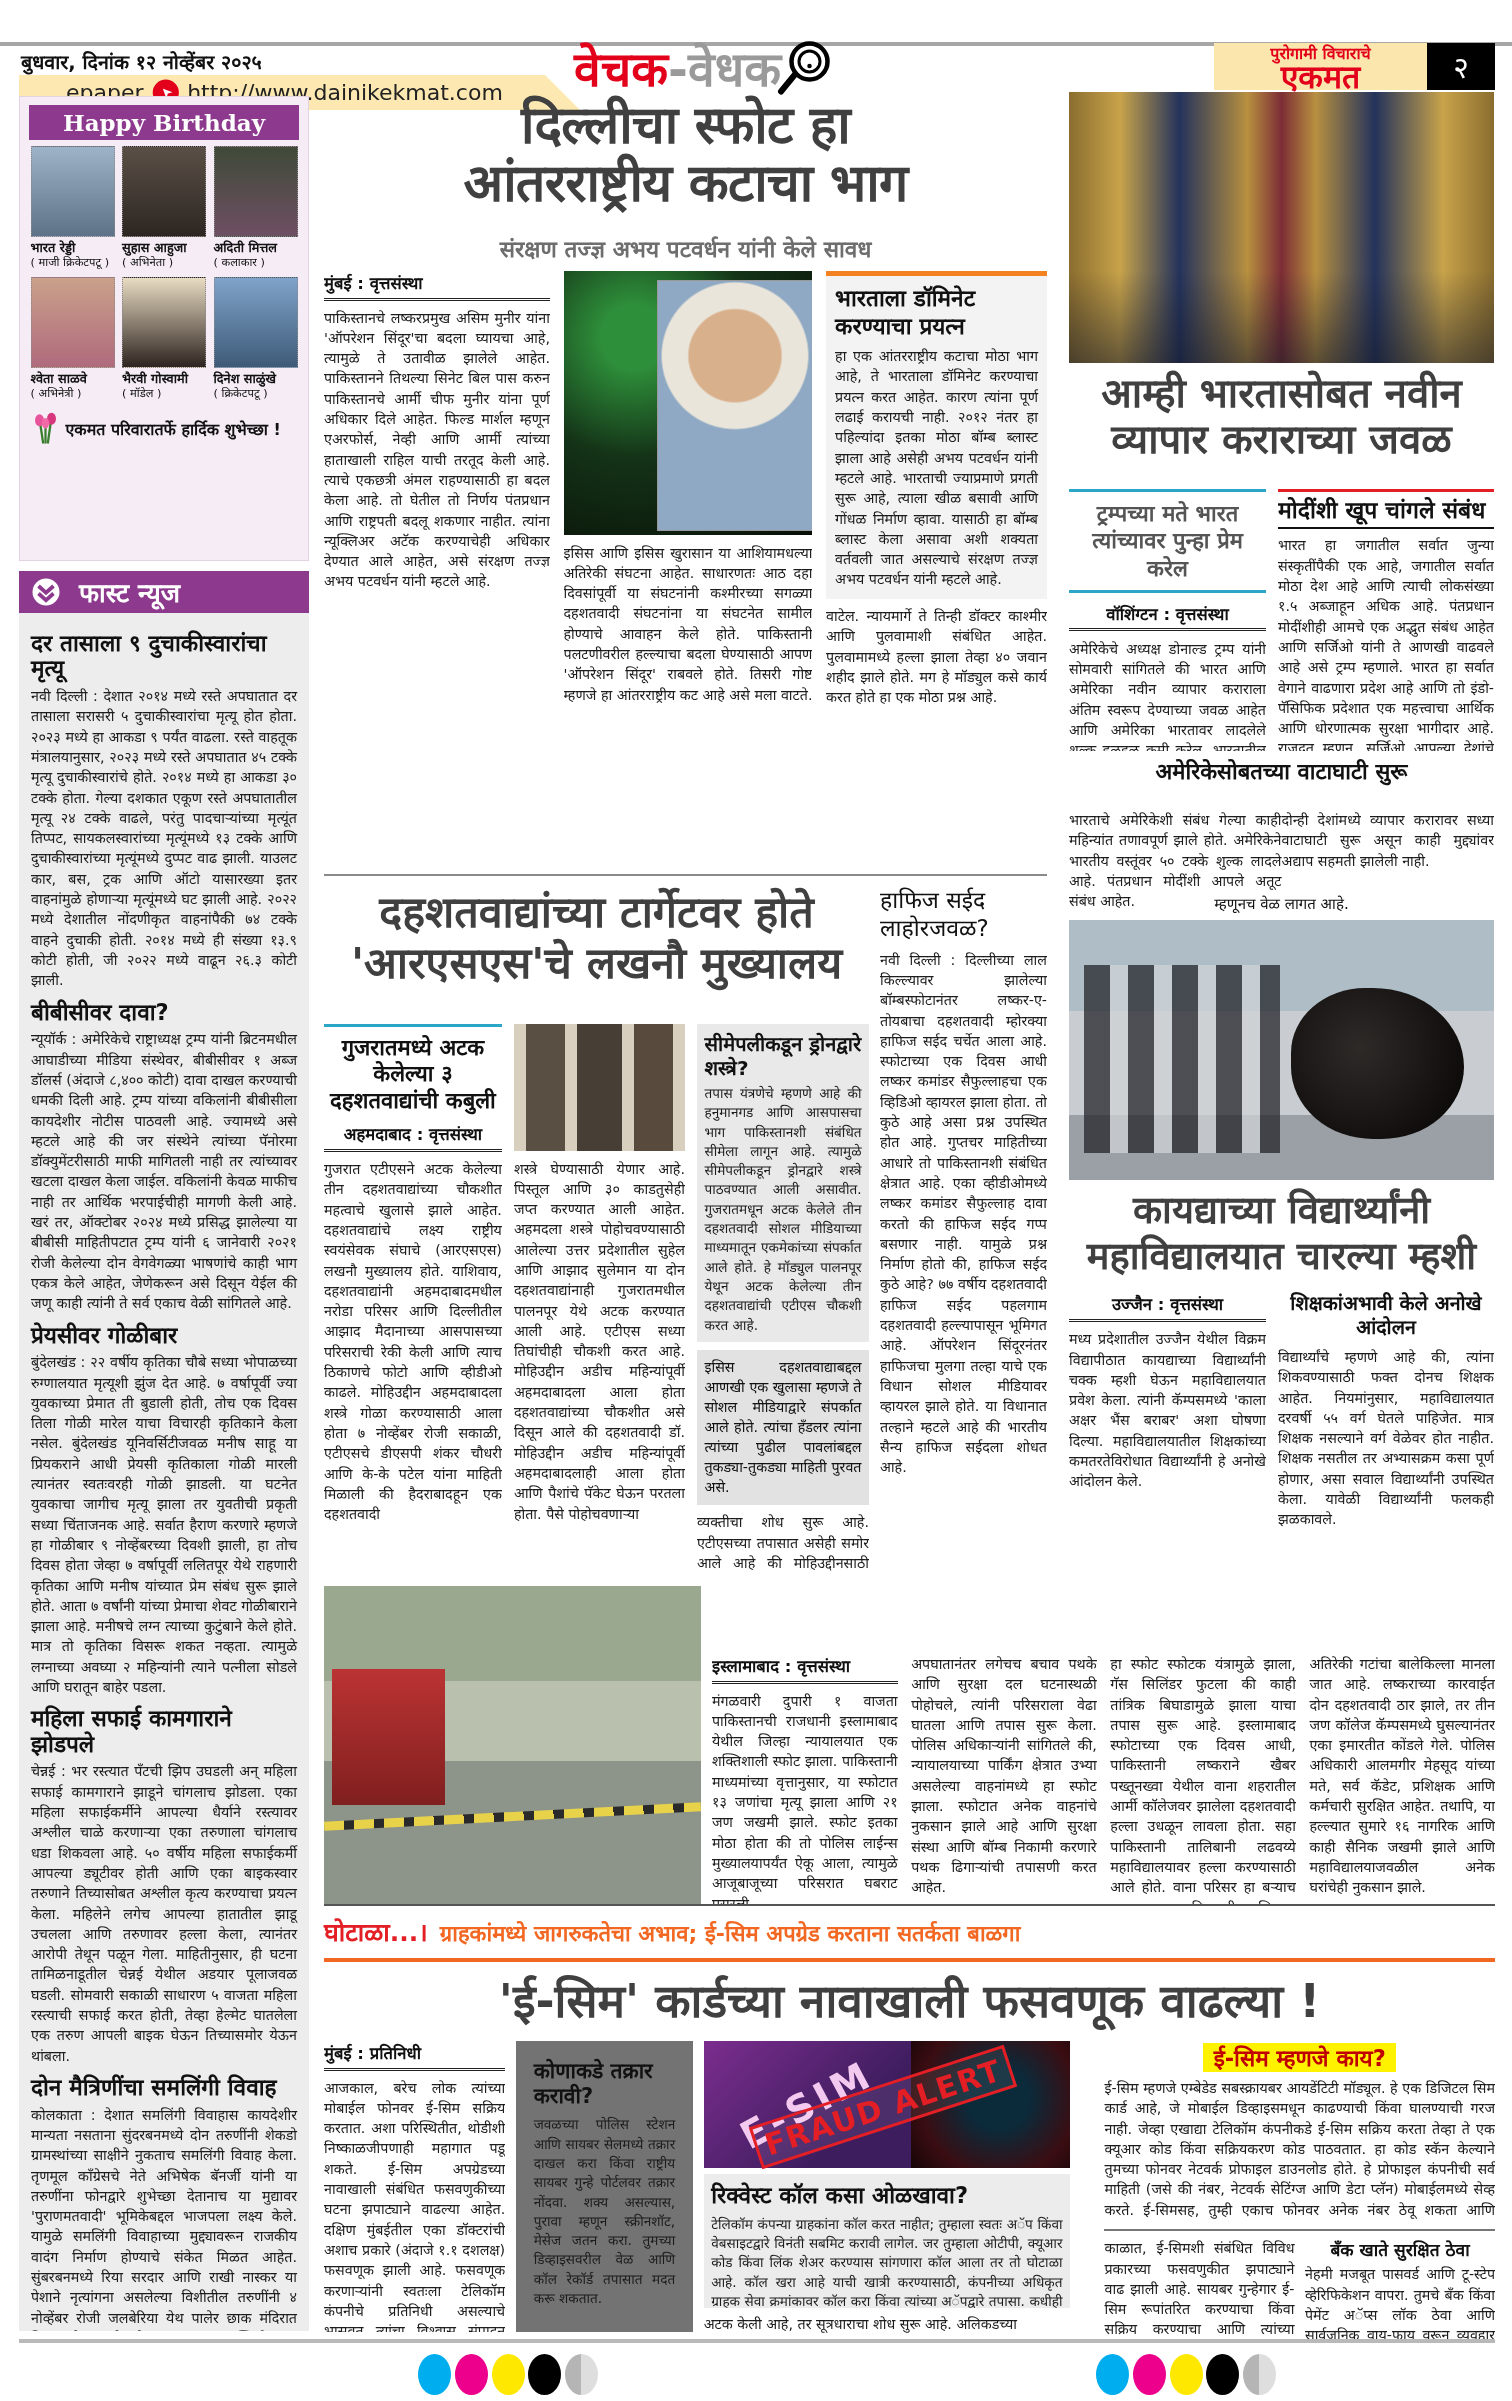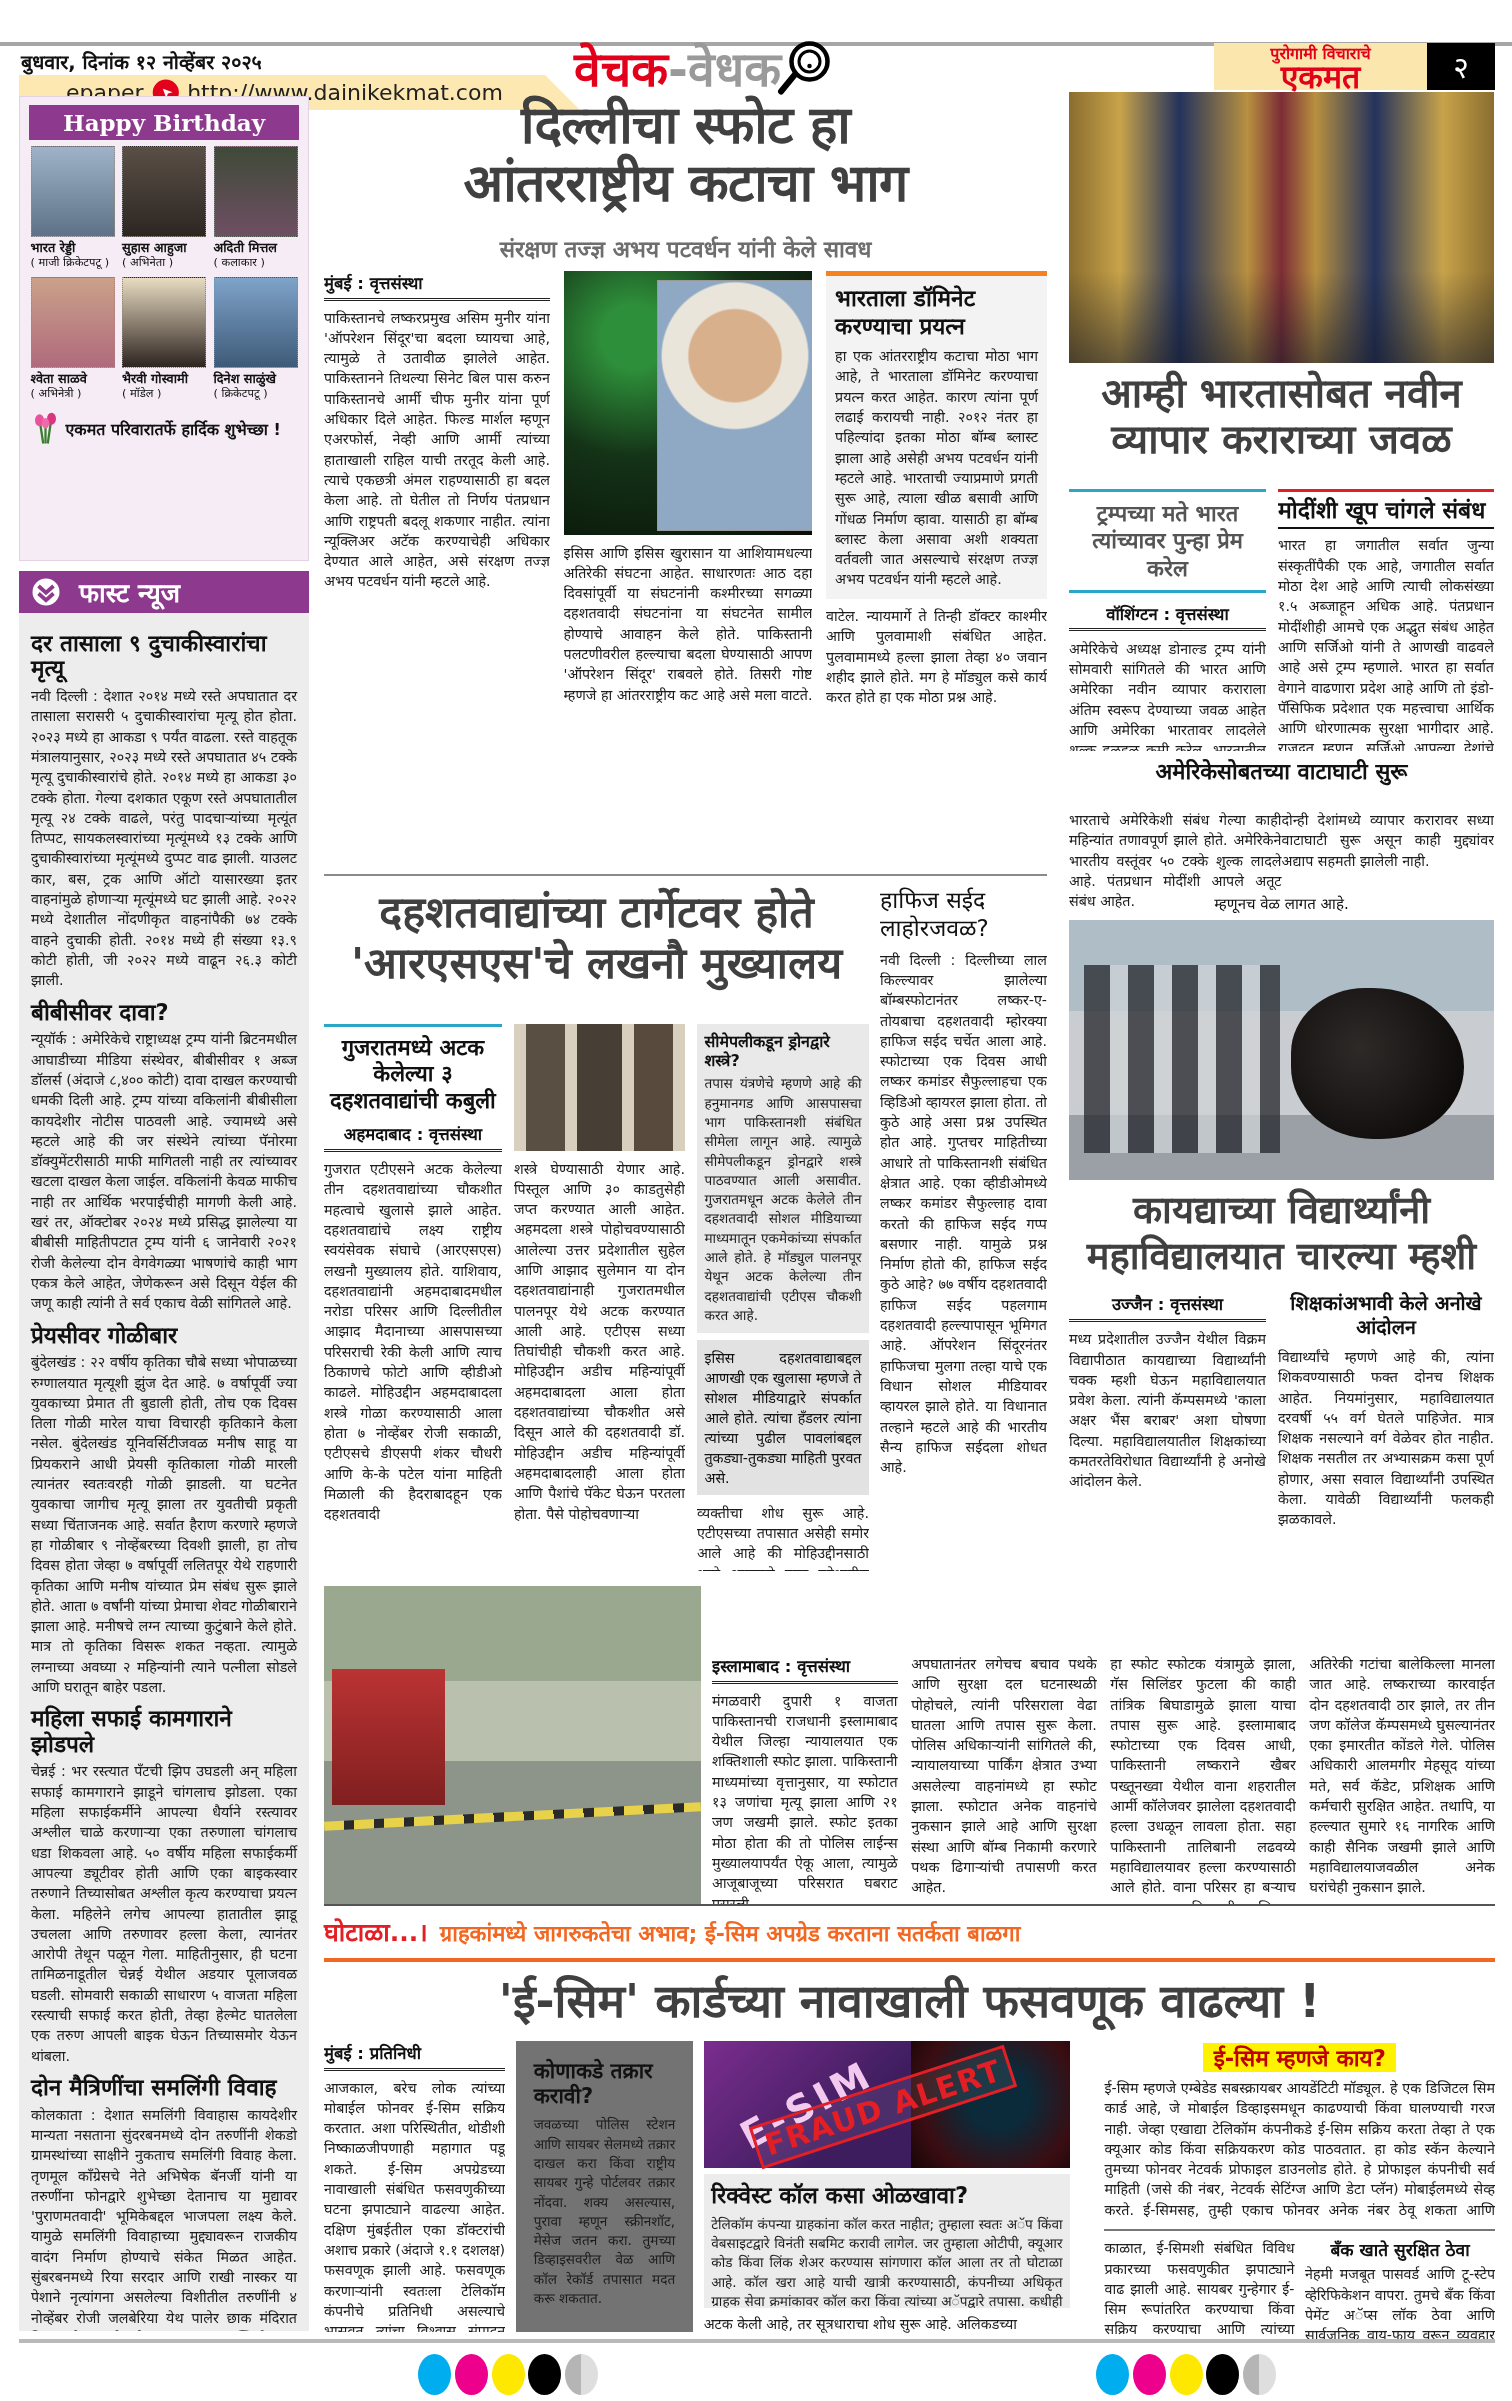--- a/index.html
+++ b/index.html
@@ -54,21 +54,21 @@
   
   .rss-h{left:324px;top:887px;width:545px;text-align:center;font-size:43px;line-height:1.18;font-weight:800;}
   .rss-grid{left:324px;top:1024px;width:545px;height:547px;display:flex;gap:12px;}
   .rss-grid .a{width:182px;}
   .rss-grid .b{width:175px;}
   .rss-grid .c{width:176px;}
   .rbox-t{border-top:3px solid #2ba6c6;padding-top:7.5px;font-size:22px;font-weight:800;text-align:center;line-height:1.22;margin-bottom:7.5px;}
   .rss-dl{font-weight:700;font-size:16.6px;text-align:center;border-bottom:3px double #222;padding-bottom:3.8px;margin-bottom:6.8px;}
   .men3{width:100%;height:127px;margin-bottom:7.5px;background:linear-gradient(90deg,#d8cfbf 0 7%,#5a4f43 7% 30%,#d8cfbf 30% 37%,#473f35 37% 63%,#d8cfbf 63% 70%,#584a3c 70% 93%,#d8cfbf 93%);}
   .gbox{background:#e9e9e9;padding:7.5px;box-sizing:border-box;margin-bottom:7.5px;}
-  .gbox .t{font-size:16px;font-weight:800;line-height:1.2;margin-bottom:4.5px;}
+  .gbox .t{font-size:20px;font-weight:800;line-height:1.2;margin-bottom:4.5px;}
   .gnote{background:#e2e2e2;padding:7.5px;box-sizing:border-box;font-size:14.3px;line-height:1.4;text-align:justify;margin-bottom:7.5px;}
   .hafiz{left:880px;top:887px;width:167px;height:684px;overflow:hidden;}
   .hafiz .t{font-size:23px;font-weight:400;line-height:1.2;margin-bottom:7.5px;}
   
   .fire{left:324px;top:1586px;width:377px;height:318px;position:absolute;
         background:linear-gradient(180deg,#9aa88f 0 30%,#b9c0ae 30% 55%,#8d958a 55%);}
   .fire .truck{position:absolute;left:7.5px;top:83px;width:113px;height:136px;background:linear-gradient(180deg,#b33,#801f1f);}
   .fire .tape{position:absolute;left:0;top:226px;width:100%;height:9px;background:repeating-linear-gradient(90deg,#e8d24a 0 19.6px,#2a2a2a 19.6px 30px);transform:rotate(-3deg);}
   .court-h{left:712px;top:1589px;width:783px;font-size:41px;font-weight:800;line-height:1.05;}
   .court-grid{left:712px;top:1654px;width:783px;height:250px;display:flex;gap:13.6px;}

